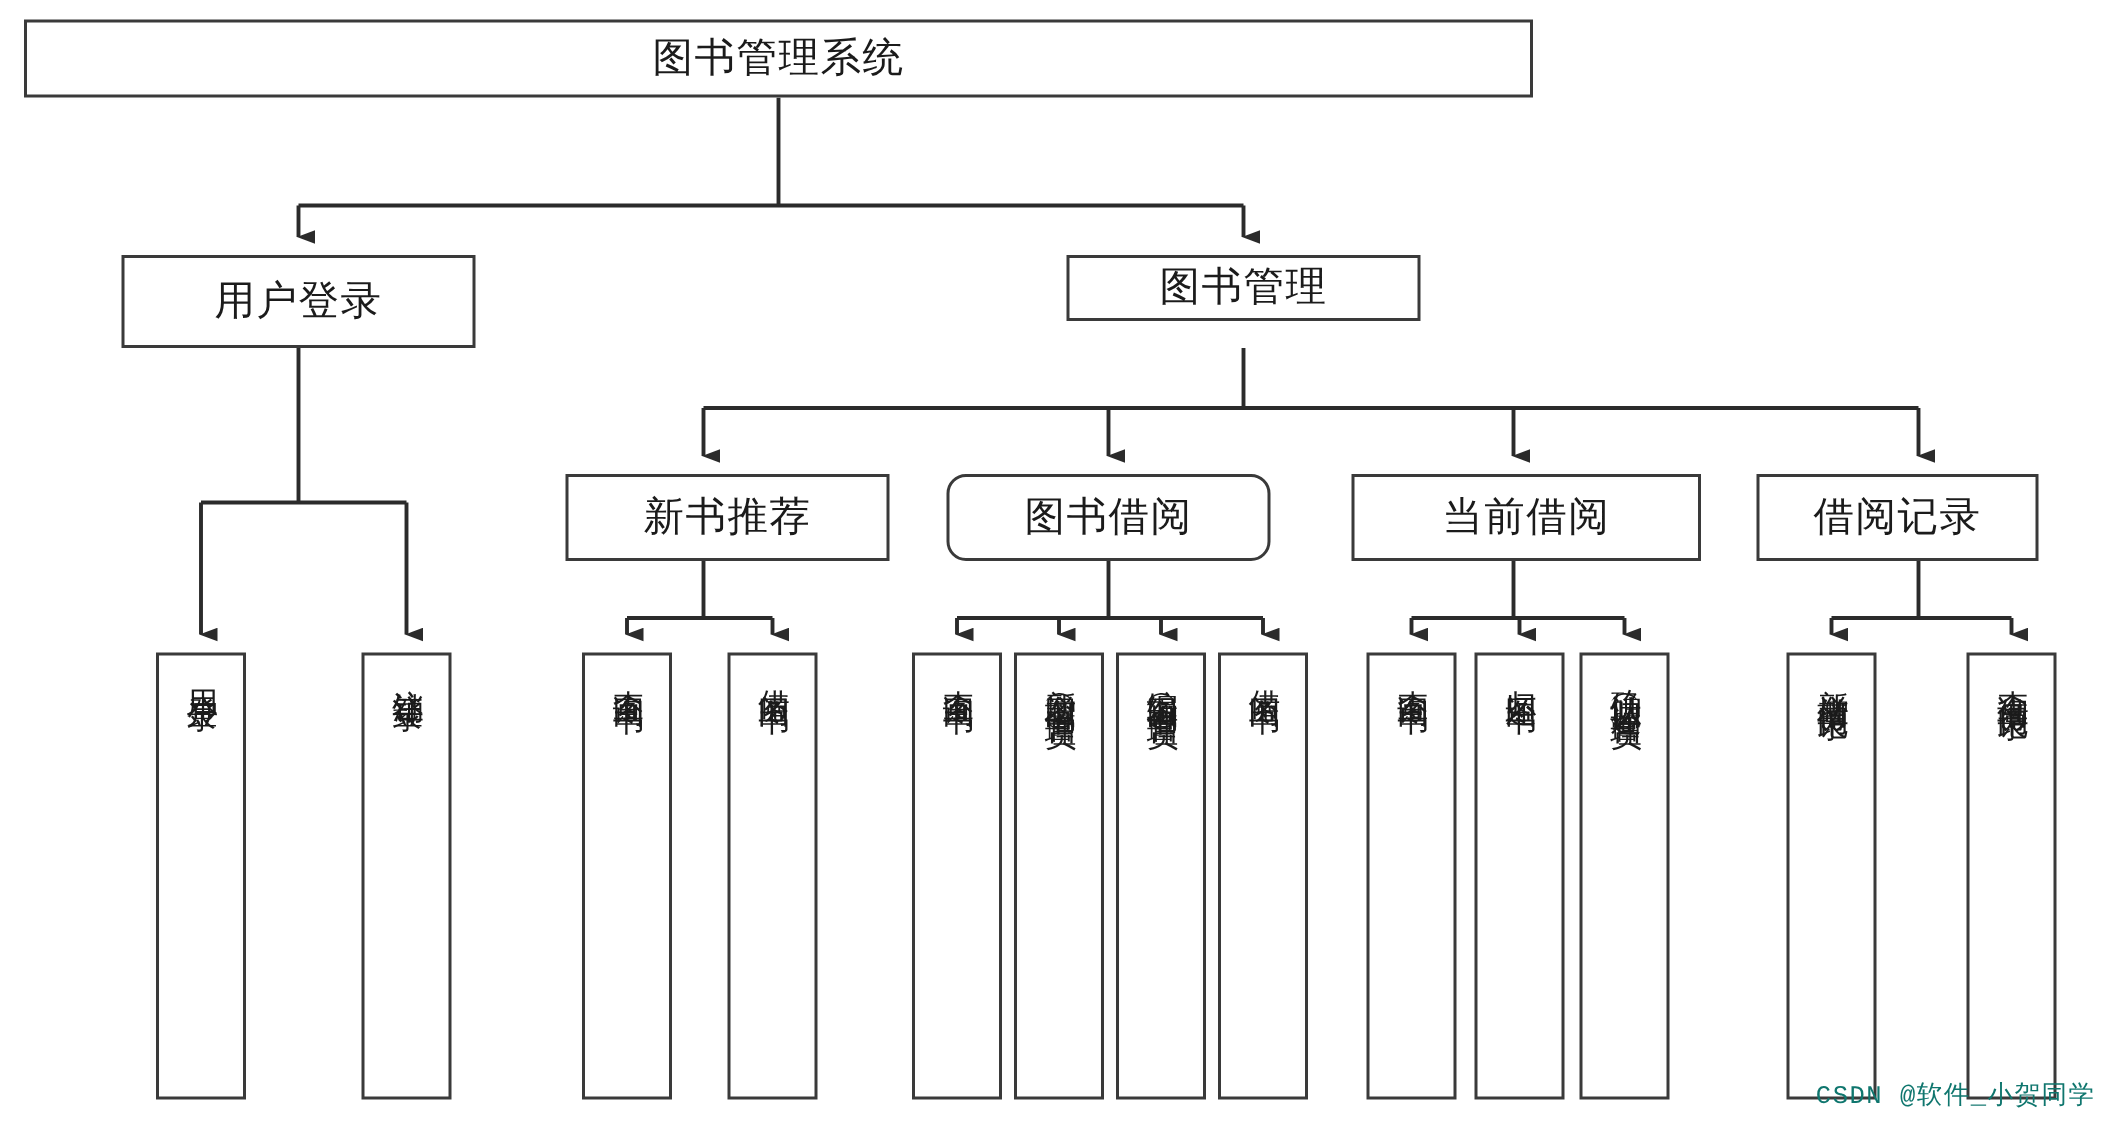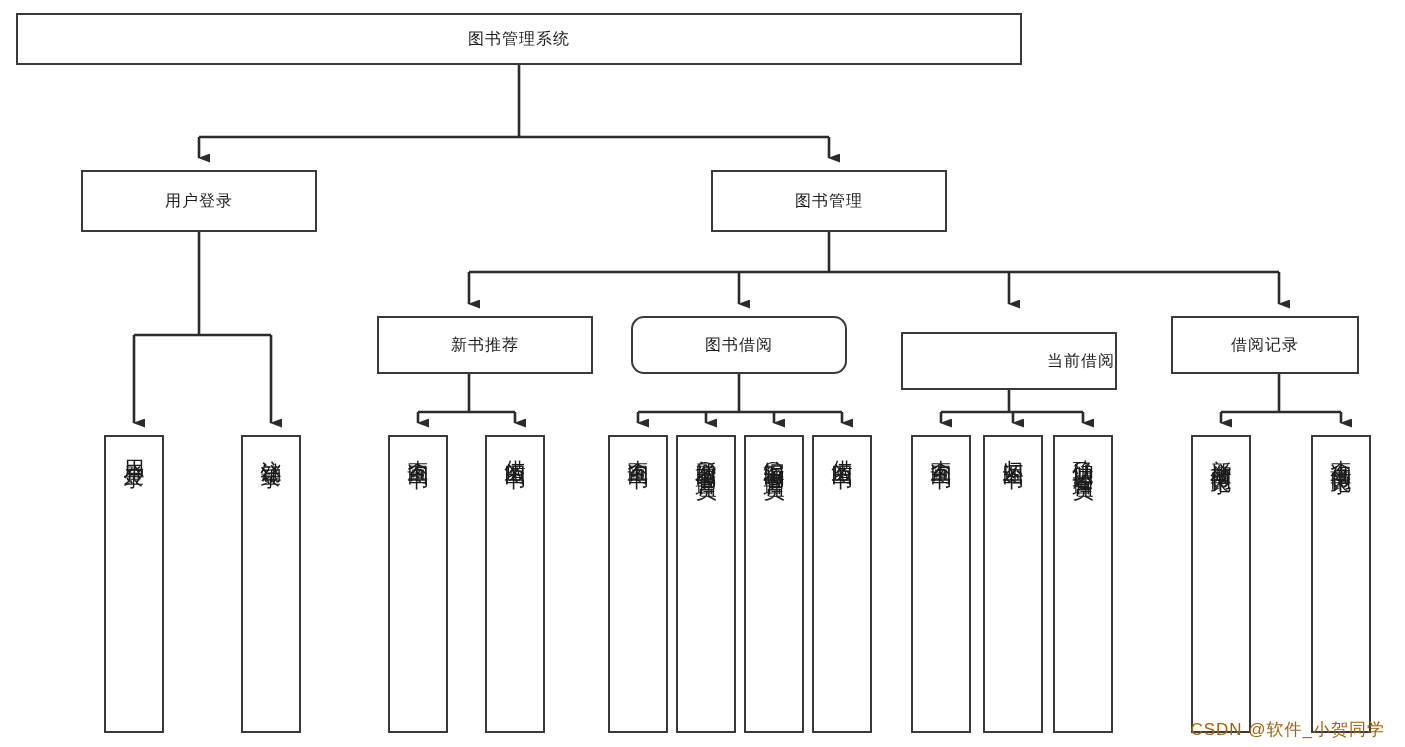--- a/index.html
+++ b/index.html
@@ -21,21 +21,21 @@
     position: absolute;
     box-sizing: border-box;
     border: 2px solid #3a3a3a;
     background: #ffffff;
     display: flex;
     align-items: center;
     justify-content: center;
     color: #1b1b1b;
   }
   .node.horiz {
-    font-size: 16px;
+    font-size: 27px;
     letter-spacing: 1px;
     line-height: 1.1;
   }
   .node.vert {
     writing-mode: vertical-rl;
     text-orientation: upright;
     font-size: 21px;
     letter-spacing: 3px;
     line-height: 1.05;
     padding: 6px 0;
@@ -51,26 +51,27 @@
   .edge-layer {
     position: absolute;
     left: 0;
     top: 0;
     width: 1405px;
     height: 747px;
     pointer-events: none;
   }
   .watermark {
     position: absolute;
-    right: 20px;
+    right: 8px;
     bottom: 6px;
     font-size: 17px;
-    color: #a16207;
+    color: #0f766e;
     letter-spacing: 1px;
     white-space: nowrap;
+    font-family: Liberation Mono, monospace;
   }
 </style>
 </head>
 <body>
 
 <div id="canvas">
 
   <svg class="edge-layer" viewBox="0 0 1405 747" width="1405" height="747">
     <defs>
       <marker id="arrowhead" markerWidth="10" markerHeight="12" refX="4.5" refY="11" orient="auto" markerUnits="userSpaceOnUse">
@@ -114,30 +115,30 @@
       </g>
   </svg>
 
   <div id="nodes">
       <div class="node horiz" style="left: 16px; top: 13px; width: 1006px; height: 52px;">
         <span>图书管理系统</span>
       </div>
       <div class="node horiz" style="left: 81px; top: 170px; width: 236px; height: 62px;">
         <span>用户登录</span>
       </div>
-      <div class="node horiz" style="left: 711px; top: 170px; width: 236px; height: 62px;">
+      <div class="node horiz" style="left: 711px; top: 170px; width: 236px; height: 44px;">
         <span>图书管理</span>
       </div>
       <div class="node horiz" style="left: 361px; top: 316px; width: 216px; height: 58px; margin-left: 16px;">
         <span>新书推荐</span>
       </div>
       <div class="node horiz" style="left: 631px; top: 316px; width: 216px; height: 58px; border-radius: 13px;">
         <span>图书借阅</span>
       </div>
-      <div class="node horiz" style="left: 901px; top: 332px; width: 216px; height: 58px; justify-content: flex-end;">
+      <div class="node horiz" style="left: 901px; top: 316px; width: 233px; height: 58px;">
         <span>当前借阅</span>
       </div>
       <div class="node horiz" style="left: 1171px; top: 316px; width: 188px; height: 58px;">
         <span>借阅记录</span>
       </div>
       <div class="node vert" style="left: 104px; top: 435px; width: 60px; height: 298px;">
         <span class="vtext">用户登录</span>
       </div>
       <div class="node vert" style="left: 241px; top: 435px; width: 60px; height: 298px;">
         <span class="vtext">注销登录</span>

